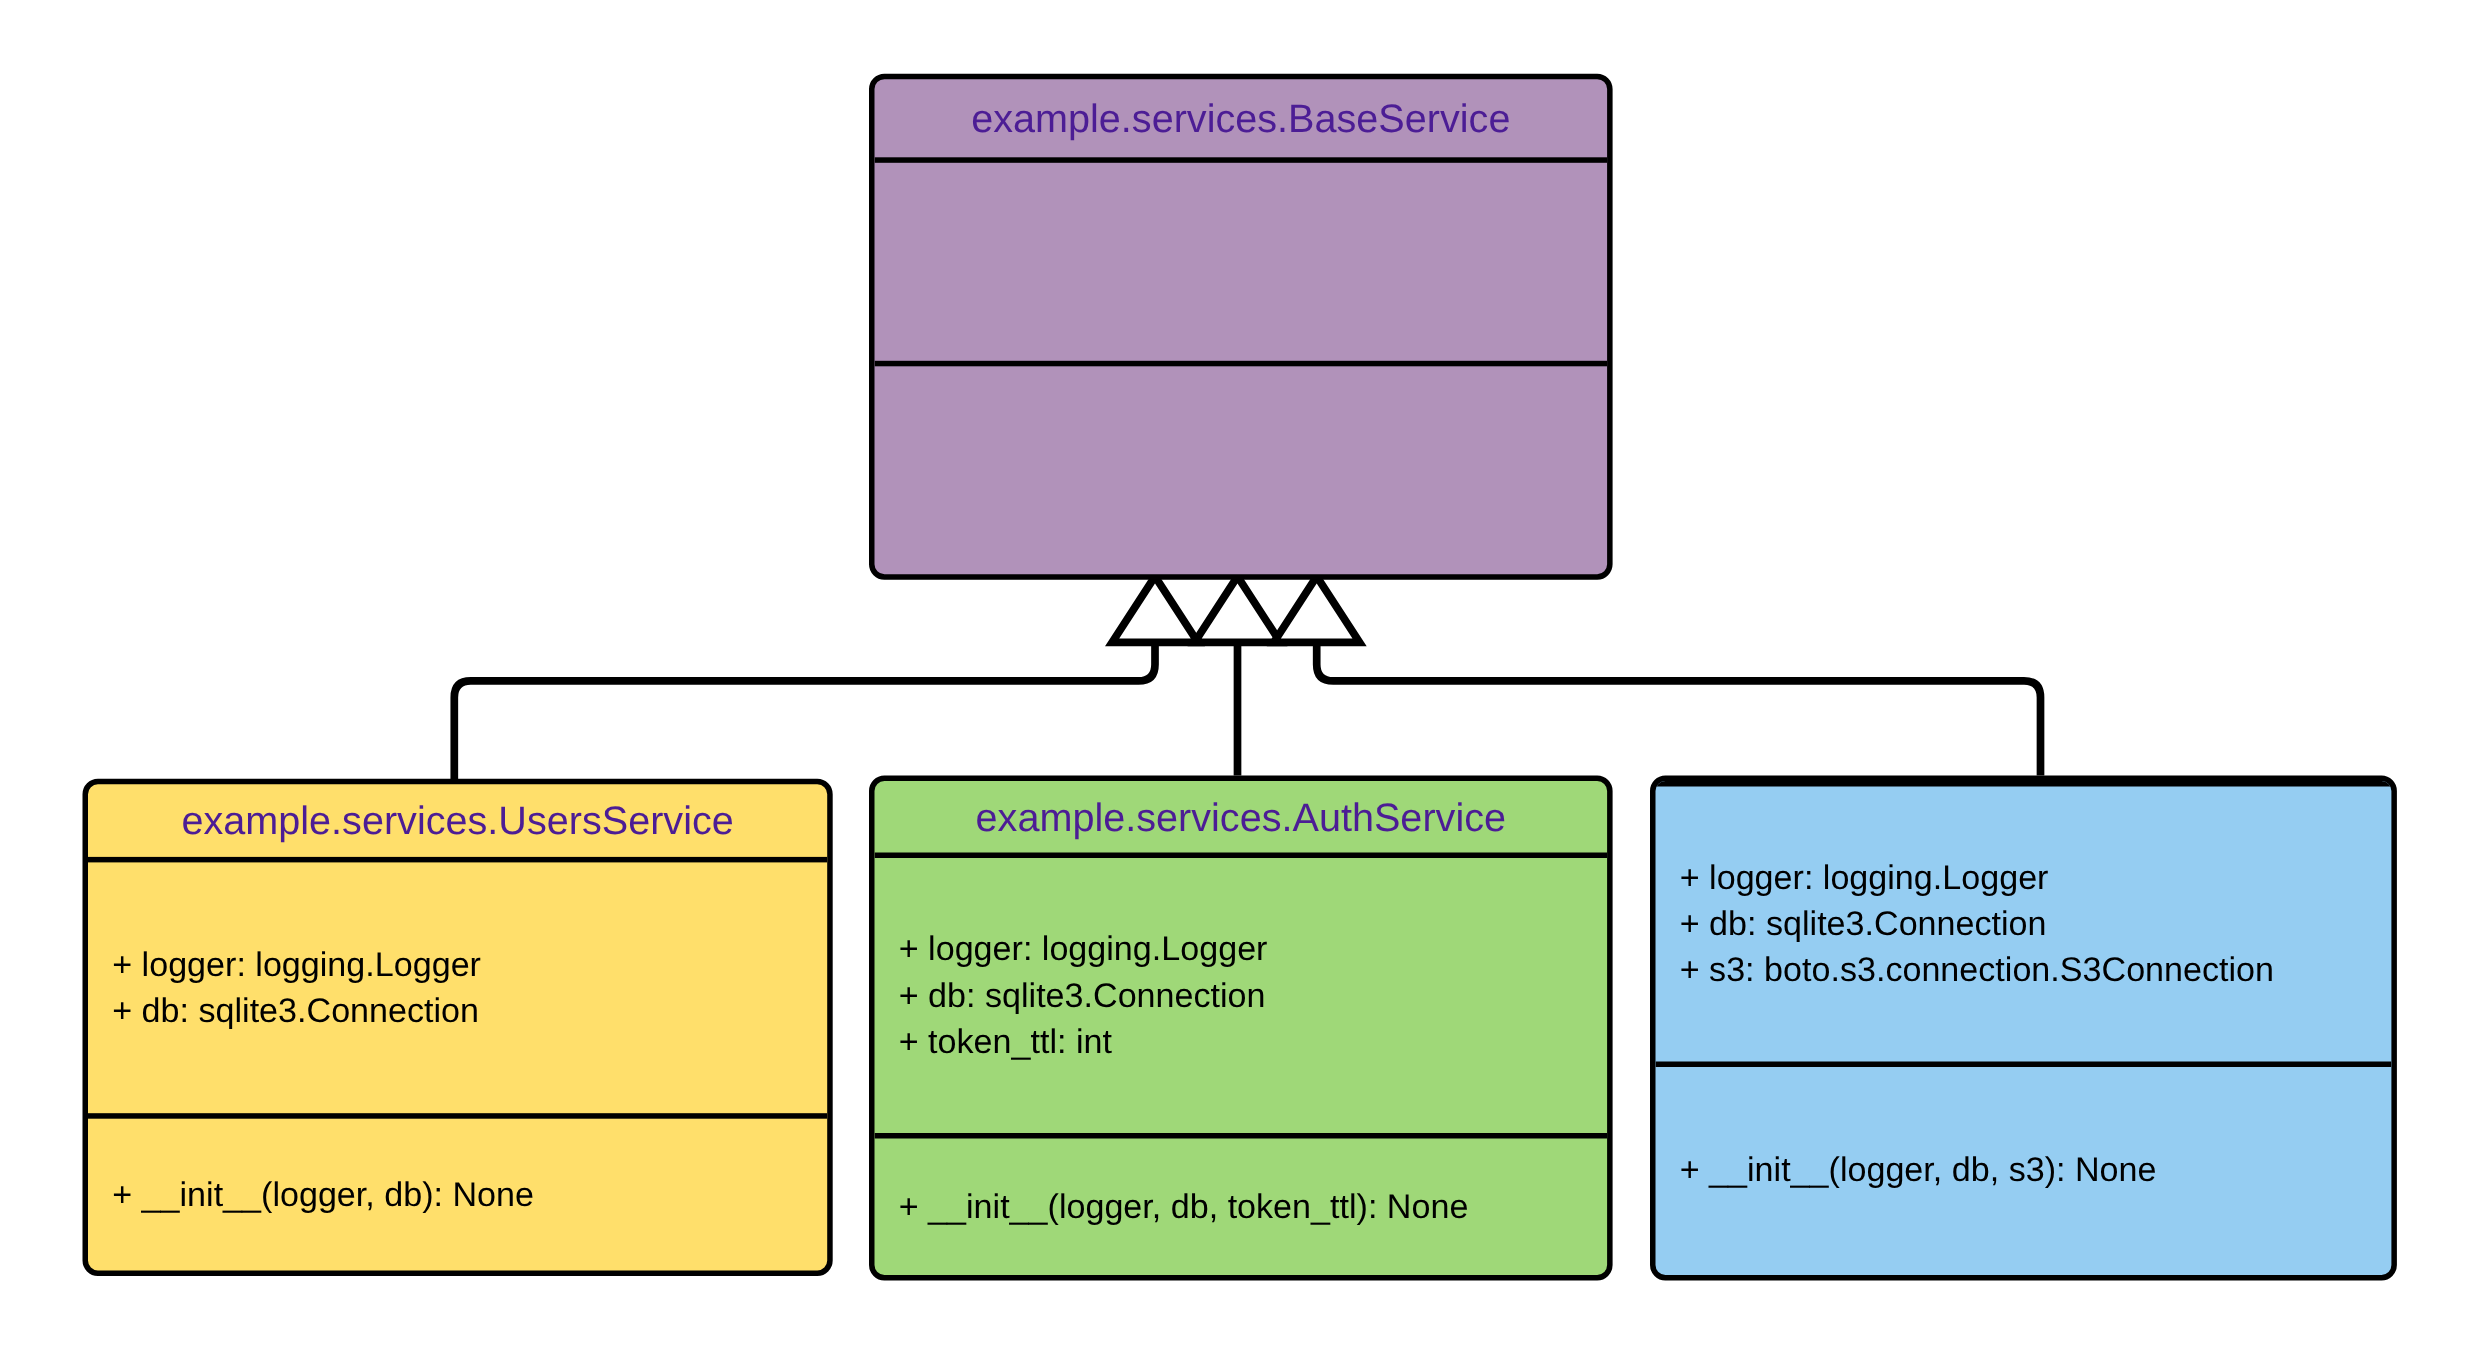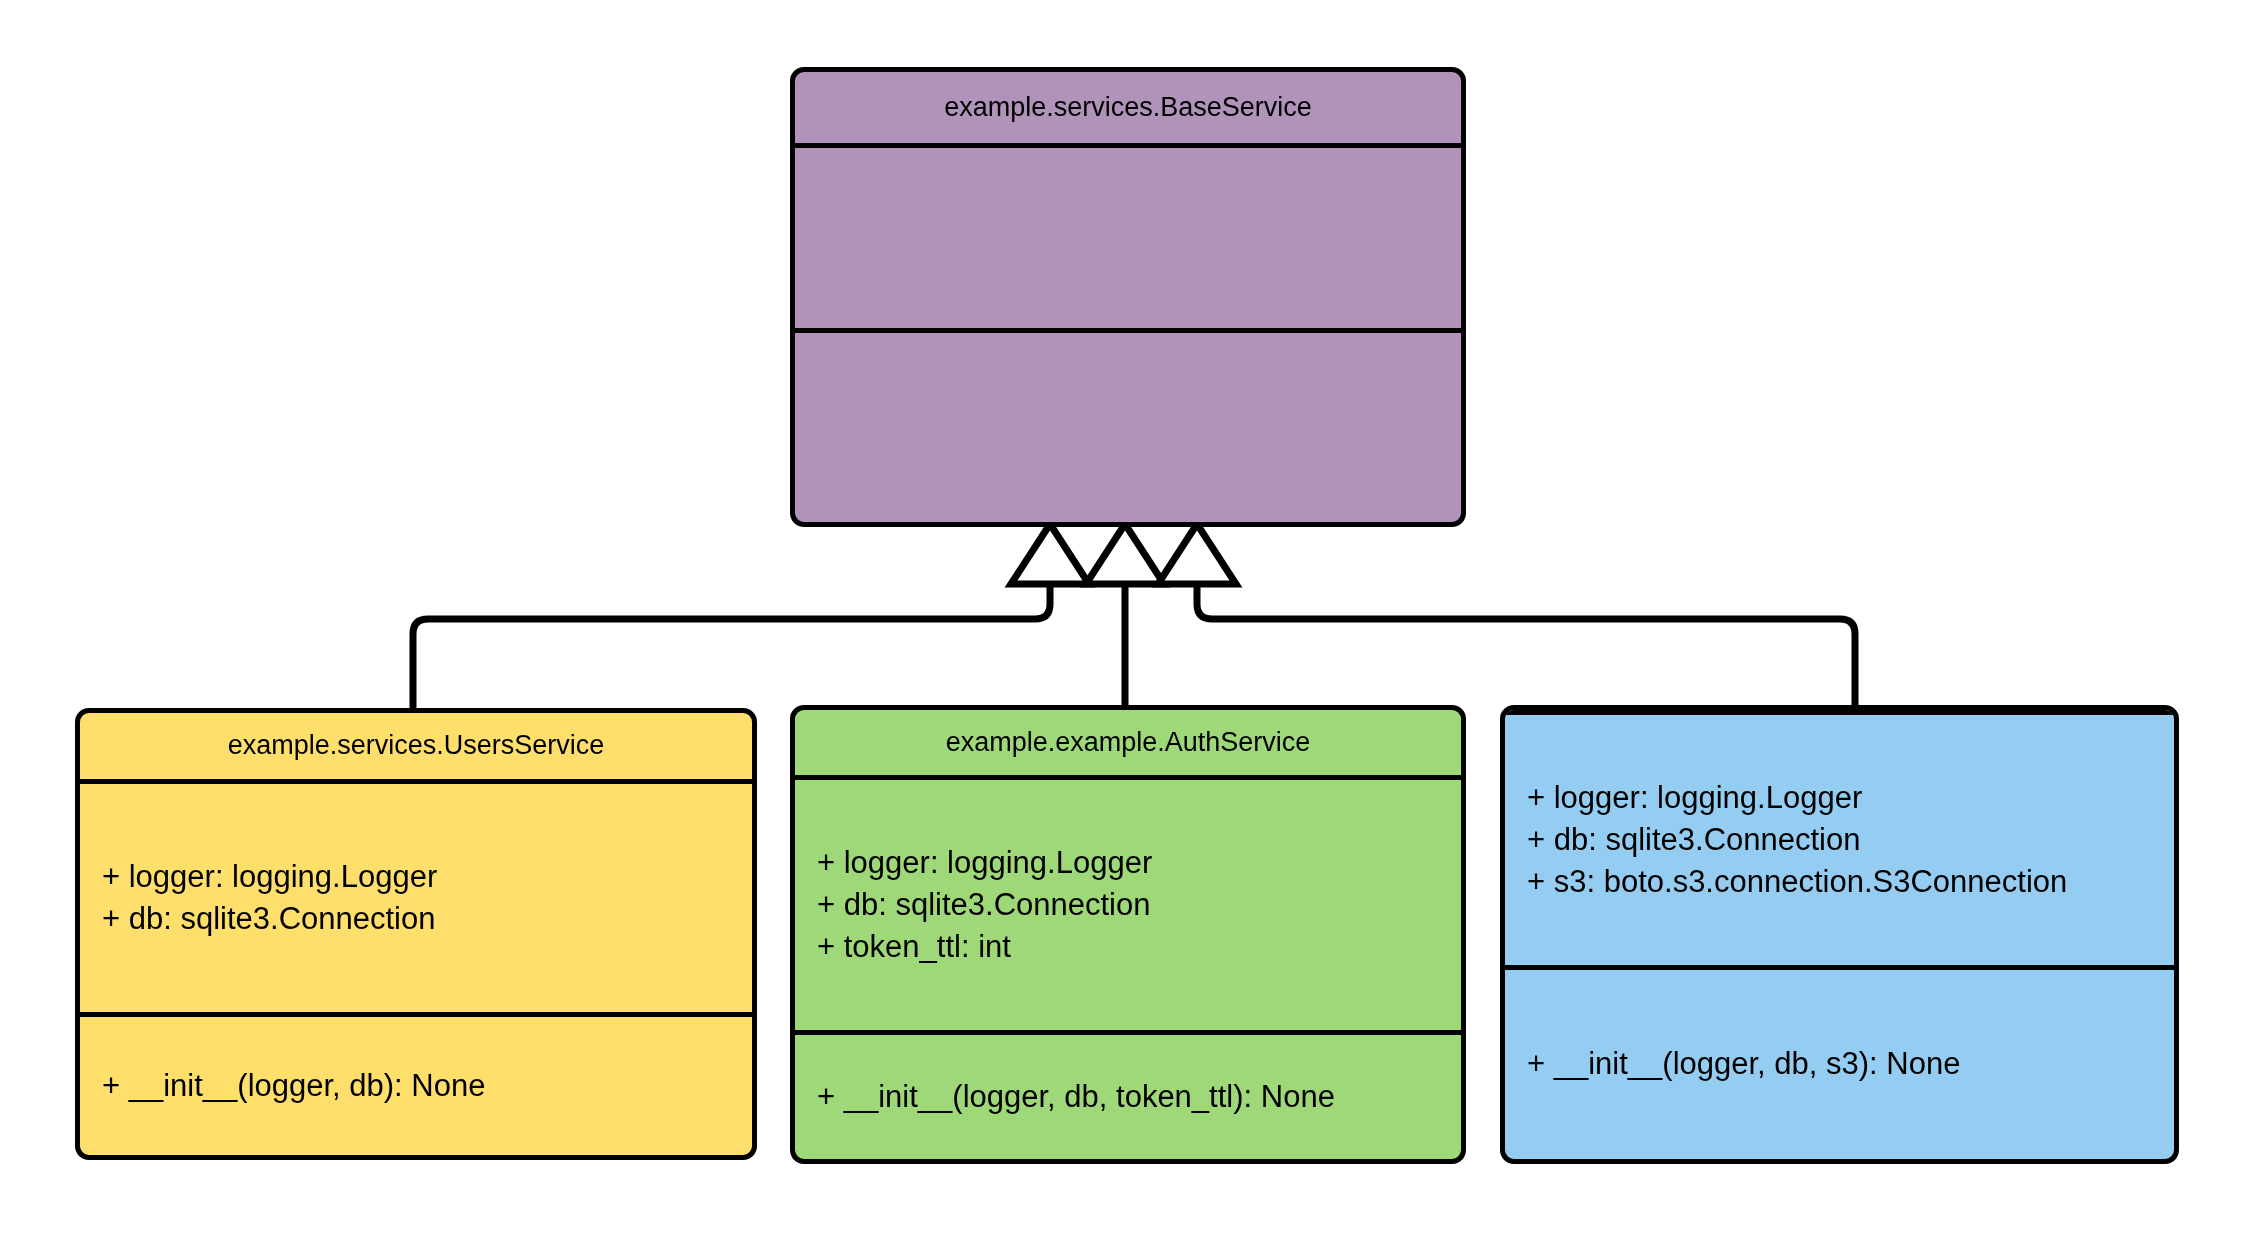--- a/index.html
+++ b/index.html
@@ -40,22 +40,22 @@
     display: flex;
     flex-direction: column;
     overflow: hidden;
   }
   .uml-header {
     box-sizing: border-box;
     display: flex;
     align-items: center;
     justify-content: center;
     text-align: center;
-    font-size: 27px;
-    color: #000000;
+    font-size: 36px;
+    color: #4c1d95;
     line-height: 1.15;
     padding: 0 14px;
     flex: 0 0 auto;
   }
   .uml-divider {
     flex: 0 0 auto;
     height: 5px;
     background: #000000;
     width: 100%;
   }
@@ -145,21 +145,21 @@
       <div class="uml-line">+ logger: logging.Logger</div>
       <div class="uml-line">+ db: sqlite3.Connection</div>
     </div>
     <div class="uml-divider"></div>
     <div class="uml-compartment methods-block">
       <div class="uml-line">+ __init__(logger, db): None</div>
     </div>
   </div>
 
   <div class="uml-class" id="class-authservice">
-    <div class="uml-header">example.example.AuthService</div>
+    <div class="uml-header">example.services.AuthService</div>
     <div class="uml-divider"></div>
     <div class="uml-compartment attrs-block">
       <div class="uml-line">+ logger: logging.Logger</div>
       <div class="uml-line">+ db: sqlite3.Connection</div>
       <div class="uml-line">+ token_ttl: int</div>
     </div>
     <div class="uml-divider"></div>
     <div class="uml-compartment methods-block">
       <div class="uml-line">+ __init__(logger, db, token_ttl): None</div>
     </div>

